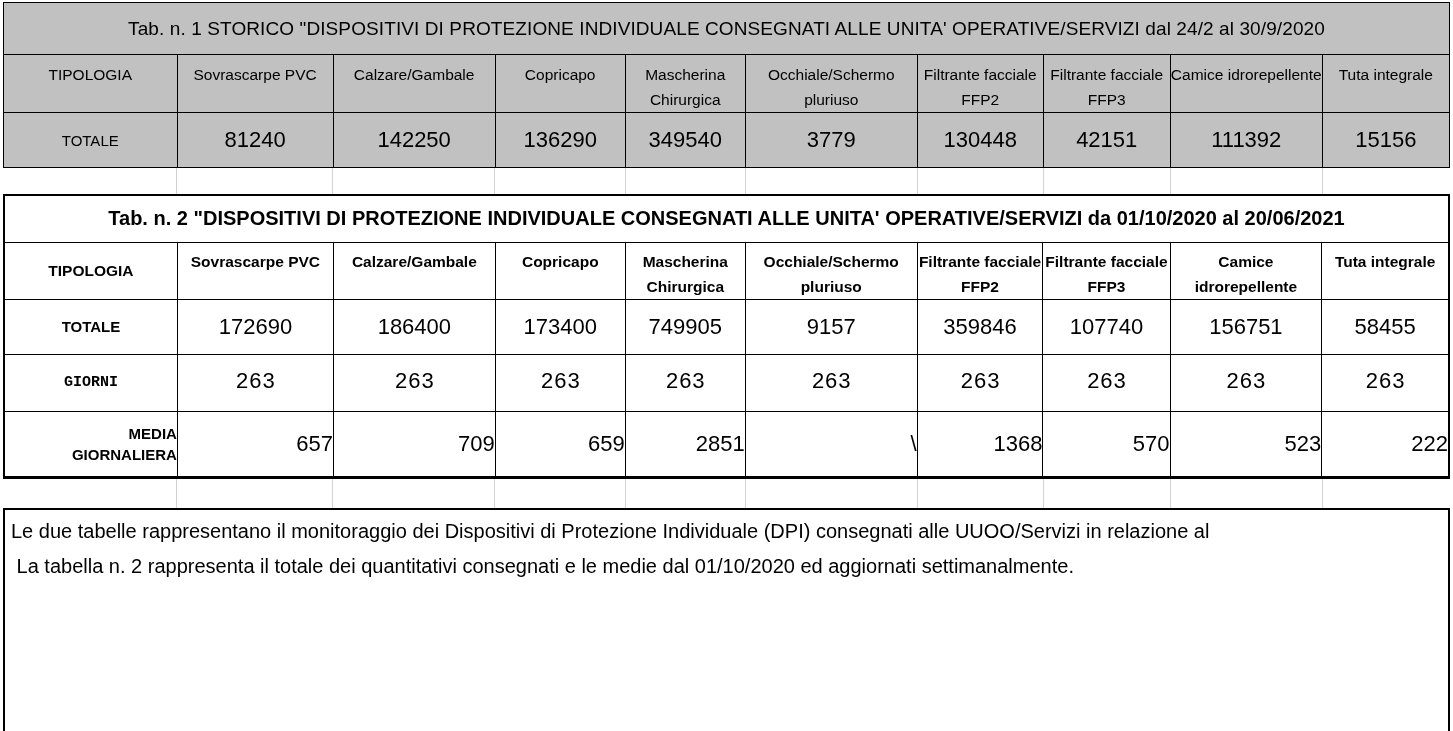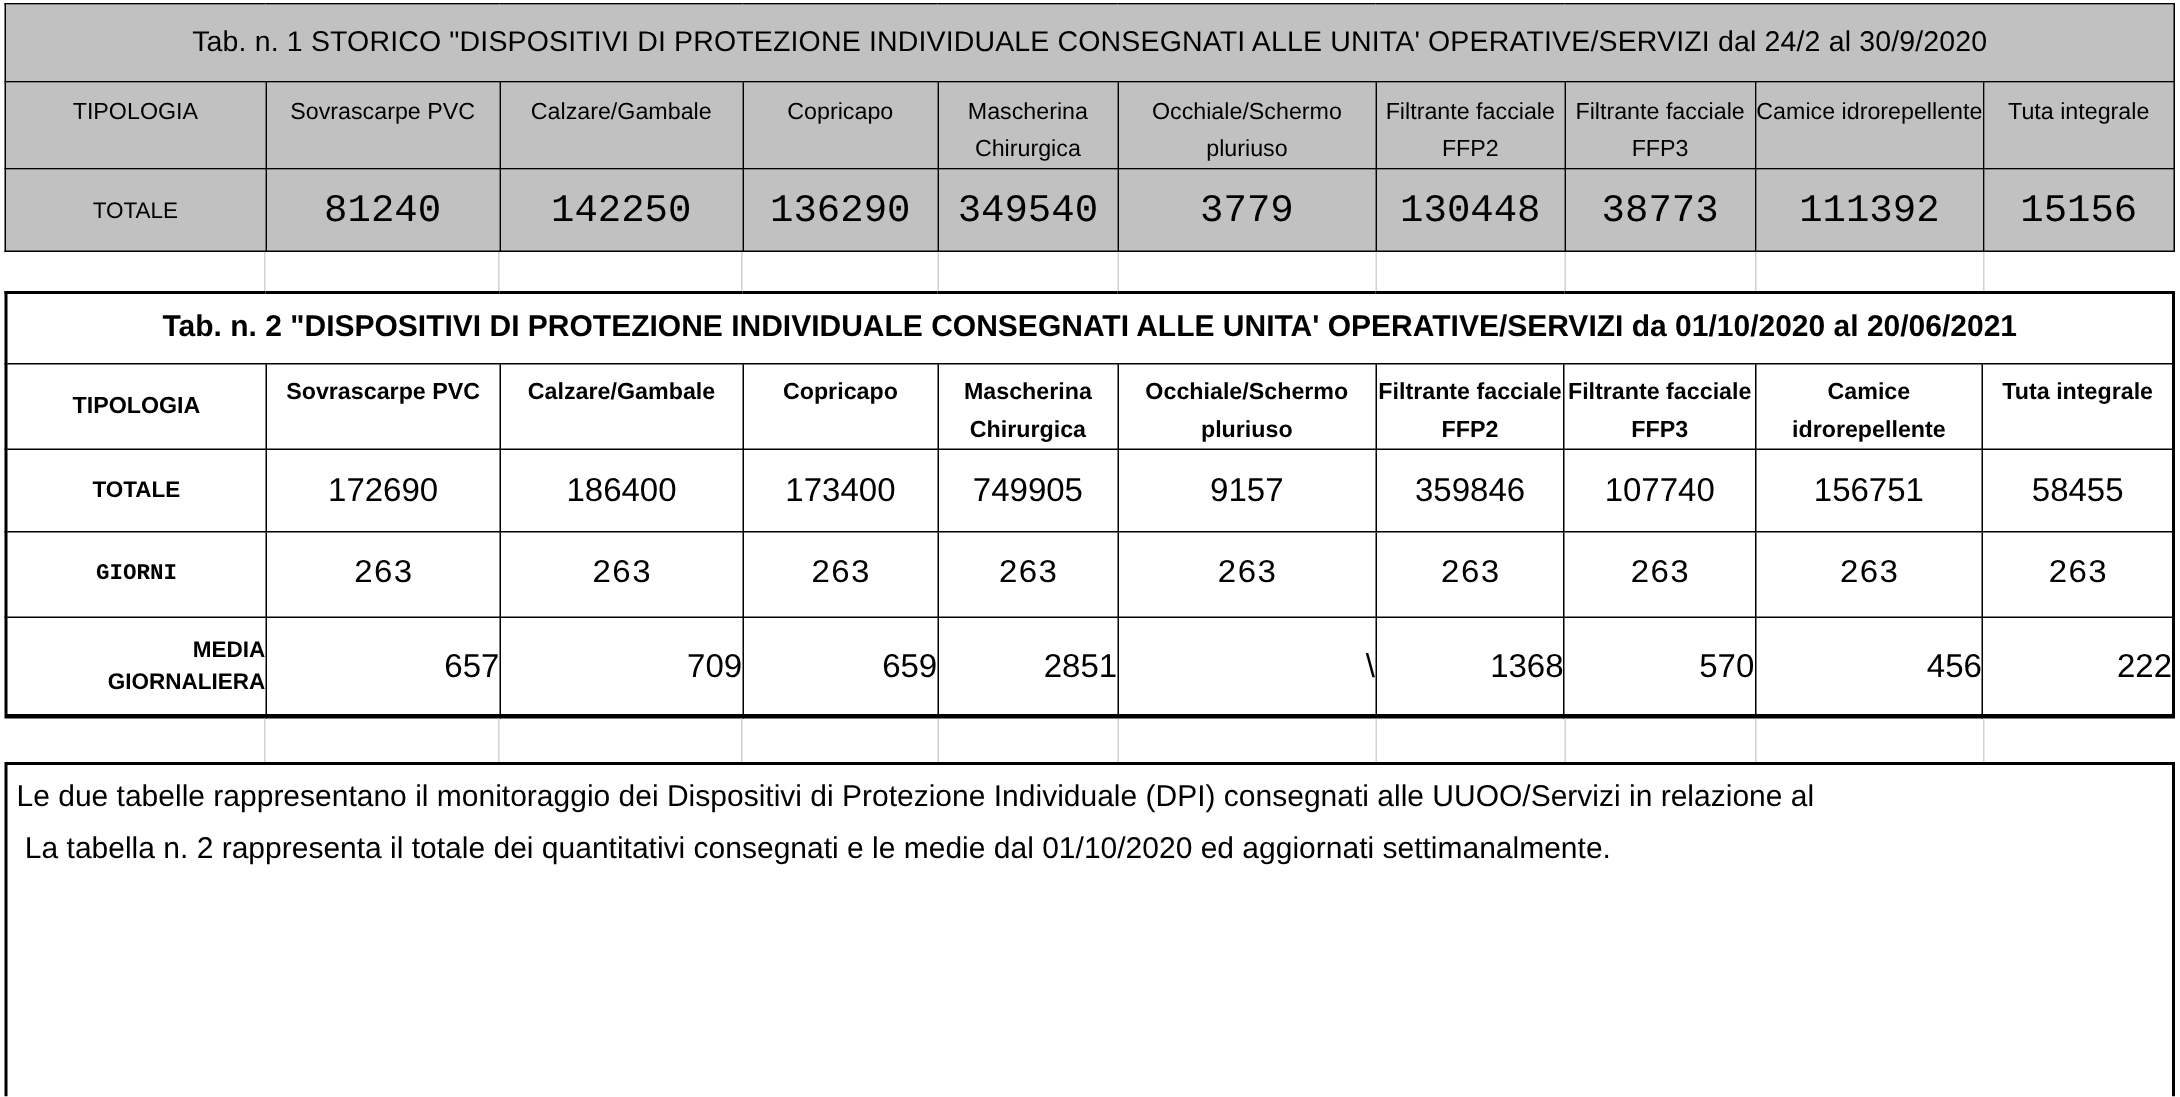--- a/index.html
+++ b/index.html
@@ -27,21 +27,21 @@
     letter-spacing: .1px;
   }
   .t1 .hdr-cell {
     height: 57px;
     font-size: 15.5px;
     line-height: 25px;
     vertical-align: top;
     padding-top: 7px;
   }
   .t1 .label-cell { height: 55px; font-size: 15px; }
-  .t1 .val-cell { font-size: 26px; font-family: Liberation Mono, monospace; }
+  .t1 .val-cell { font-size: 22px; }
 
   
   .spacer td { background: #ffffff; border: none; }
   .spacer td + td { border-left: 1px solid #d2d2d2; }
   .sp1 td { height: 26px; }
   .sp2 td { height: 29px; }
 
   
   .t2 { border: 2.5px solid #000; border-bottom-width: 3.5px; }
   .t2 td { background: #ffffff; border: 1.8px solid #000; }
@@ -121,21 +121,21 @@
       <td class="hdr-cell">Tuta integrale</td>
     </tr>
     <tr>
       <td class="label-cell">TOTALE</td>
       <td class="val-cell">81240</td>
       <td class="val-cell">142250</td>
       <td class="val-cell">136290</td>
       <td class="val-cell">349540</td>
       <td class="val-cell">3779</td>
       <td class="val-cell">130448</td>
-      <td class="val-cell">38773</td>
+      <td class="val-cell">42151</td>
       <td class="val-cell">111392</td>
       <td class="val-cell">15156</td>
     </tr>
   </tbody>
     </table>
 
   <table class="spacer sp1">
     <colgroup>
       <col style="width:12%">
         <col style="width:10.8%">
@@ -220,21 +220,21 @@
     <tr class="r-media">
       <td class="label-cell">MEDIA
 GIORNALIERA</td>
       <td class="val-cell">657</td>
       <td class="val-cell">709</td>
       <td class="val-cell">659</td>
       <td class="val-cell">2851</td>
       <td class="val-cell">\</td>
       <td class="val-cell">1368</td>
       <td class="val-cell">570</td>
-      <td class="val-cell">456</td>
+      <td class="val-cell">523</td>
       <td class="val-cell">222</td>
     </tr>
   </tbody>
     </table>
 
   <table class="spacer sp2">
     <colgroup>
       <col style="width:12%">
         <col style="width:10.8%">
         <col style="width:11.2%">

